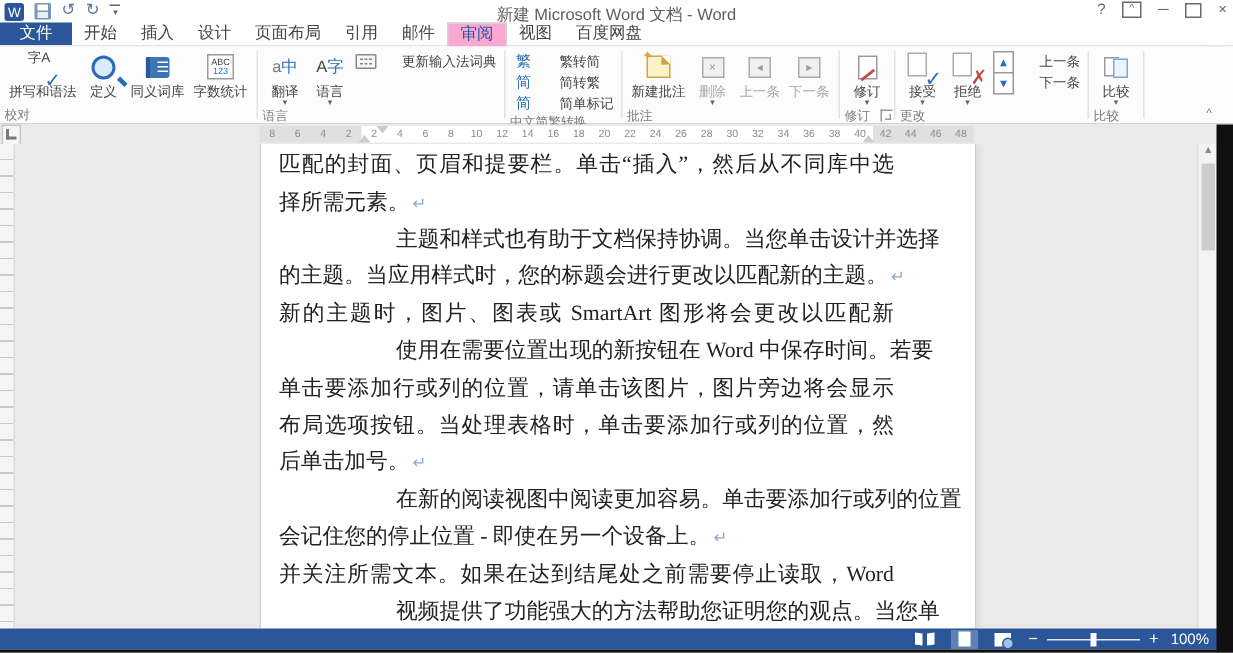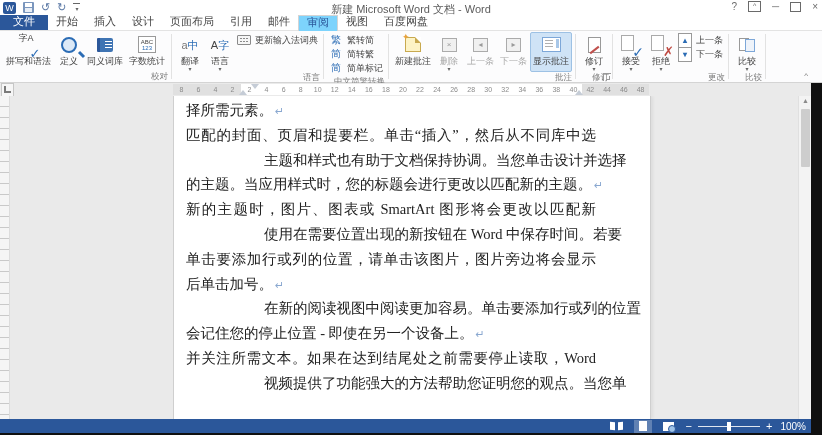--- a/index.html
+++ b/index.html
@@ -26,36 +26,36 @@
   .box-ribbonopts{width:11px;height:9px;border:1px solid #6a6a6a;font-size:7px;line-height:8px;
                   text-align:center;color:#6a6a6a;}
   .signin{position:absolute;right:4px;top:16px;display:flex;align-items:center;gap:5px;font-size:11px;color:#444;}
   .avatar{position:relative;width:17px;height:14px;background:#c9d6e8;overflow:hidden;}
   .avatar::before{content:"";position:absolute;top:2px;left:6px;width:5px;height:5px;border-radius:50%;background:#6b87ad;}
   .avatar::after{content:"";position:absolute;top:8px;left:3px;width:11px;height:7px;border-radius:5px 5px 0 0;background:#6b87ad;}
 
   
   .tabrow{position:absolute;top:15px;left:0;right:0;height:15px;background:#fff;display:flex;
           border-bottom:1px solid #e3e3e3;font-size:11px;}
-  .tab{padding:0 8px;line-height:15px;color:#444;cursor:default;font-family:Liberation Mono, monospace;}
+  .tab{padding:0 8px;line-height:15px;color:#444;cursor:default;}
   .tab.file{background:#2b579a;color:#fff;padding:0 13px;}
-  .tab.active{color:#2b579a;background:#7dd3fc;border:1px solid #d4d4d4;border-bottom:none;line-height:14px;margin-bottom:-1px;}
+  .tab.active{color:#2b579a;background:#f9a8d4;border:1px solid #d4d4d4;border-bottom:none;line-height:14px;margin-bottom:-1px;}
 
   
   .ribbon{position:absolute;top:31px;left:0;right:0;height:51px;background:#fcfcfd;
           border-bottom:1px solid #d4d4d4;display:flex;align-items:stretch;font-size:9px;}
   .rgroup{display:flex;flex-direction:column;padding:1px 3px 0;}
   .rgroup-body{flex:1;display:flex;align-items:stretch;}
-  .rgroup-label{height:11px;line-height:11px;text-align:right;font-size:8.5px;color:#7c7c7c;white-space:nowrap;}
+  .rgroup-label{height:11px;line-height:11px;text-align:left;font-size:8.5px;color:#7c7c7c;white-space:nowrap;}
   .rsep{width:1px;background:#e2e2e2;margin:3px 0;}
   .btn-lg{display:flex;flex-direction:column;align-items:center;padding:2px 3px 0;white-space:nowrap;
           line-height:10px;color:#444;border-radius:2px;}
   .btn-lg.hl{background:#cfe3f6;border:1px solid #9dc1e4;padding:1px 2px 0;}
   .btn-lg.disabled,.btn-sm.disabled{color:#a8a8a8;}
-  .btn-sm{display:flex;gap:4px;height:14px;padding:0 2px;white-space:nowrap;color:#444;font-family:Liberation Serif, serif;}
+  .btn-sm{display:flex;align-items:center;gap:17px;height:14px;padding:0 2px;white-space:nowrap;color:#444;font-family:Liberation Serif, serif;}
   .smallcol{display:flex;flex-direction:column;justify-content:flex-start;padding-top:2px;}
   .caret{font-size:6px;color:#666;line-height:6px;}
   .combo{border:1px solid #a9a9a9;background:#fff;height:13px;display:flex;align-items:center;gap:3px;padding:0 3px;margin:1px 0;}
   .launcher{position:absolute;right:1px;bottom:1px;width:7px;height:7px;border-left:1px solid #9a9a9a;
             border-top:1px solid #9a9a9a;}
   .launcher::after{content:"";position:absolute;right:1px;bottom:1px;width:3px;height:3px;
             border-right:1px solid #9a9a9a;border-bottom:1px solid #9a9a9a;}
 
   
   .ic{position:relative;display:inline-flex;align-items:center;justify-content:center;}
@@ -322,26 +322,20 @@
               <i class="ic ic-notegray">◂</i>
             </span>
           <span>上一条</span>
         </div>
         <div class="btn-lg disabled">
           <span class="ic ic20">
               <i class="ic ic-notegray">▸</i>
             </span>
           <span>下一条</span>
         </div>
-        <div class="btn-lg hl">
-          <span class="ic ic20">
-              <i class="ic ic-showcmt"></i>
-            </span>
-          <span>显示批注</span>
-        </div>
       </div>
       <div class="rgroup-label">批注</div>
     </div>
     <div class="rsep"></div>
 
     <div class="rgroup" style="position:relative;">
       <div class="rgroup-body">
         <div class="btn-lg">
           <span class="ic ic20">
               <i class="ic ic-page ic-track"></i>
@@ -454,27 +448,28 @@
       <span class="mk-firstline"></span>
       <span class="mk-hang"></span>
       <span class="mk-right"></span>
     </div>
   </div>
 
   <div class="docarea">
     <div class="vruler"></div>
     <div class="page">
       <div class="doc">
+        <div class="line"><span>匹配的封面、页眉和提要栏。单击“插入”，然后从不同库中选</span><span class="pmark"></span></div>
         <div class="line end"><span>择所需元素。</span><span class="pmark">↵</span></div>
-        <div class="line"><span>匹配的封面、页眉和提要栏。单击“插入”，然后从不同库中选</span><span class="pmark"></span></div>
         <div class="line indent"><span>主题和样式也有助于文档保持协调。当您单击设计并选择</span><span class="pmark"></span></div>
         <div class="line end"><span>的主题。当应用样式时，您的标题会进行更改以匹配新的主题。</span><span class="pmark">↵</span></div>
         <div class="line"><span>新的主题时，图片、图表或 SmartArt 图形将会更改以匹配新</span><span class="pmark"></span></div>
         <div class="line indent"><span>使用在需要位置出现的新按钮在 Word 中保存时间。若要</span><span class="pmark"></span></div>
         <div class="line"><span>单击要添加行或列的位置，请单击该图片，图片旁边将会显示</span><span class="pmark"></span></div>
+        <div class="line"><span>布局选项按钮。当处理表格时，单击要添加行或列的位置，然</span><span class="pmark"></span></div>
         <div class="line end"><span>后单击加号。</span><span class="pmark">↵</span></div>
         <div class="line indent"><span>在新的阅读视图中阅读更加容易。单击要添加行或列的位置</span><span class="pmark"></span></div>
         <div class="line end"><span>会记住您的停止位置 - 即使在另一个设备上。</span><span class="pmark">↵</span></div>
         <div class="line"><span>并关注所需文本。如果在达到结尾处之前需要停止读取，Word</span><span class="pmark"></span></div>
         <div class="line indent"><span>视频提供了功能强大的方法帮助您证明您的观点。当您单</span><span class="pmark"></span></div>
       </div>
     </div>
     <div class="vscroll">
       <span class="up">▲</span>
       <span class="thumb"></span>

